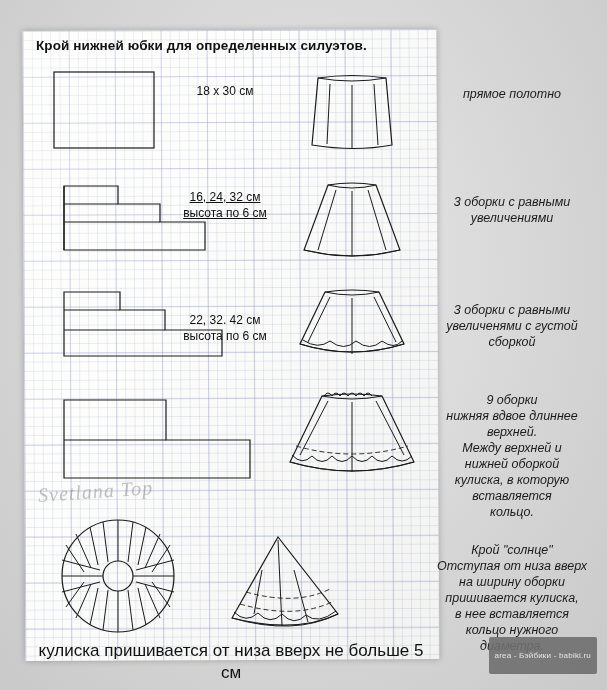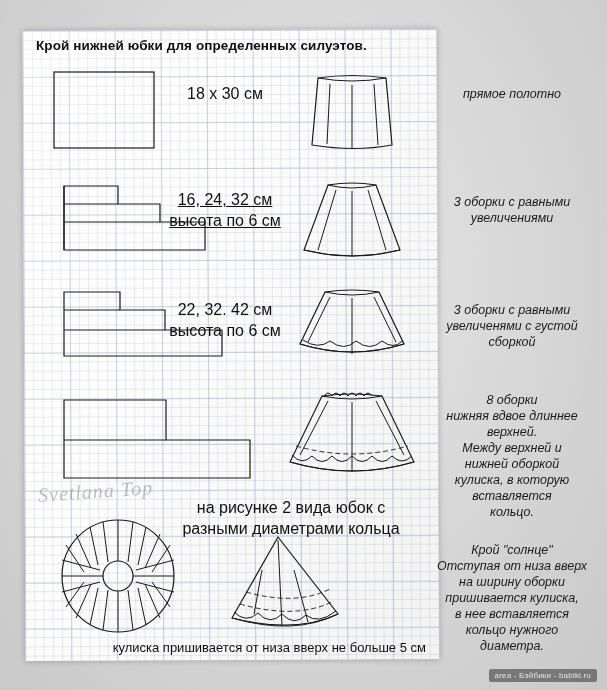--- a/index.html
+++ b/index.html
@@ -55,51 +55,51 @@
   #n2{top:142px;}
   #n3{top:250px;}
   #n4{top:340px;}
   #n5{top:490px;}
 
   
   #overlay{position:absolute;left:0;top:0;width:607px;height:690px;}
   .cap{
     position:absolute;
     color:#111;
-    font-size:16px;
+    font-size:12px;
     line-height:1.3;
     text-align:center;
   }
   #title{
     position:absolute;
     left:36px;top:38px;
     font-size:13.5px;
     font-weight:bold;
     color:#111;
     letter-spacing:.1px;
   }
   #c1{left:160px;top:84px;width:130px;}
   #c2{left:155px;top:190px;width:140px;text-decoration:underline;}
-  #c3{left:155px;top:300px;width:140px;}
+  #c3{left:155px;top:313px;width:140px;}
   #c4{left:168px;top:410px;width:120px;}
   #c5{left:182px;top:498px;width:218px;text-align:center;}
-  #c6{left:36px;top:640px;width:390px;text-align:right;font-size:13px;}
+  #c6{left:36px;top:640px;width:390px;text-align:center;font-size:17px;}
   .wm{
     position:absolute;left:38px;top:480px;
     font-family:"Liberation Serif", serif;
     font-style:italic;
     font-size:20px;
     color:rgba(120,120,120,.45);
     letter-spacing:1px;
     transform:rotate(-4deg);
   }
   #stamp{
-    position:absolute;right:10px;bottom:8px;
+    position:absolute;right:10px;bottom:16px;
     background:#6f6f6f;color:#e9e9e9;
-    font-size:8px;padding:2px 6px;
+    font-size:8px;padding:14px 6px;
     border-radius:2px;opacity:.9;
     letter-spacing:.2px;
     text-align:right;
   }
   svg{position:absolute;left:0;top:0;overflow:visible;}
   .ln{fill:none;stroke:#1a1a1a;stroke-width:1.2;}
   .lnt{fill:none;stroke:#1a1a1a;stroke-width:1;}
   .dash{fill:none;stroke:#1a1a1a;stroke-width:.9;stroke-dasharray:5 3;}
 </style>
 </head>
@@ -217,34 +217,32 @@
         <path class="lnt" d="M294 570 L308 622"></path>
         <path class="lnt" d="M234 612 Q246 624 258 613 Q270 626 282 614 Q294 627 306 615 Q318 625 336 611"></path>
       </g>
     </svg>
 
     <div class="cap" id="c1">18 х 30 см</div>
     <div class="cap" id="c2" style="white-space:pre-line">16, 24, 32 см
 высота по 6 см</div>
     <div class="cap" id="c3" style="white-space:pre-line">22, 32. 42 см
 высота по 6 см</div>
-    <div class="cap" id="c5" style="white-space:pre-line">на рисунке 2 вида юбок с
-разными диаметрами кольца</div>
     <div class="cap" id="c6">кулиска пришивается  от низа вверх не больше 5 см</div>
 
     <div class="wm">Svetlana Top</div>
 
     <div id="rightcol">
       <div class="note" id="n1" style="white-space:pre-line">прямое полотно</div>
       <div class="note" id="n2" style="white-space:pre-line">3 оборки с равными
 увеличениями</div>
       <div class="note" id="n3" style="white-space:pre-line">3 оборки с равными
 увеличенями с густой
 сборкой</div>
-      <div class="note" id="n4" style="white-space:pre-line">8 оборки
+      <div class="note" id="n4" style="white-space:pre-line">9 оборки
 нижняя вдвое длиннее
 верхней.
 Между верхней и
 нижней оборкой
 кулиска, в которую
 вставляется
 кольцо.</div>
       <div class="note" id="n5" style="white-space:pre-line">Крой "солнце"
 Отступая от низа вверх
 на ширину оборки

